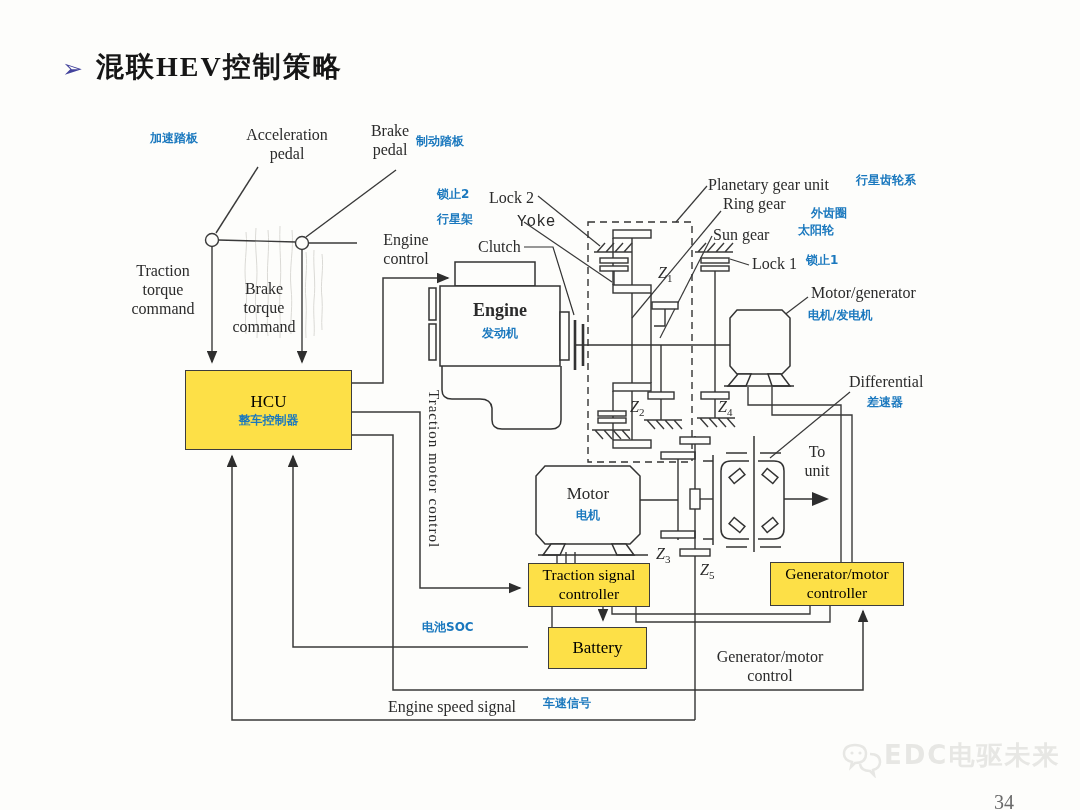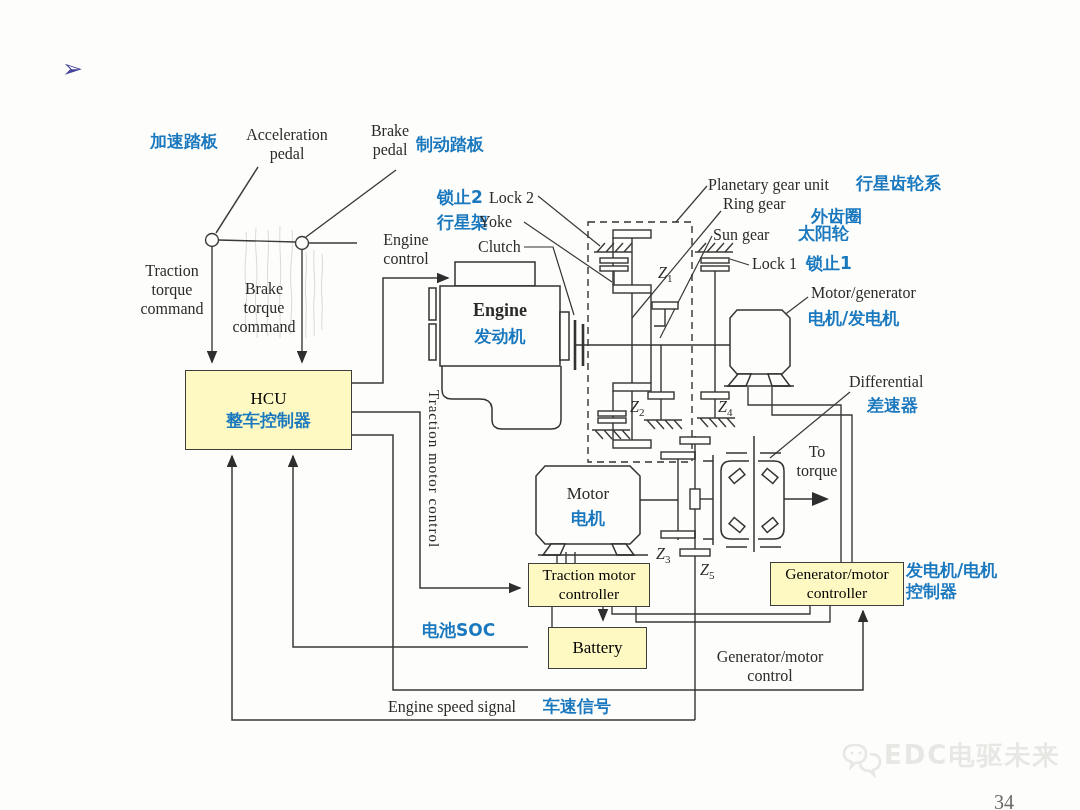--- a/index.html
+++ b/index.html
@@ -5,23 +5,23 @@
   :root{
     --accent:#1a78be; --ink:#2b2b2b; --line:#3a3a3a; --bullet:#43439c; --watermark:#e7e7e4;
   }
   html,body{margin:0;padding:0;background:#ffffff;}
   #slide{position:relative;width:1080px;height:810px;background:#fdfdfb;overflow:hidden;
          font-family:"Liberation Serif", serif;}
   #art{position:absolute;left:0;top:0;z-index:1;}
   .lbl{position:absolute;z-index:3;font-size:16px;line-height:1.18;color:var(--ink);
        white-space:pre-line;font-family:"Liberation Serif", serif;}
   .ctr{text-align:center;}
-  .cn{font-family:"DejaVu Sans", sans-serif;font-weight:700;color:var(--accent);font-size:17px;
+  .cn{font-family:"DejaVu Sans", sans-serif;font-weight:700;color:var(--accent);font-size:12px;
       white-space:pre-line;line-height:1.25;}
-  .box{position:absolute;z-index:2;border:1.6px solid #3d3d3d;background:#fef9c3;
+  .box{position:absolute;z-index:2;border:1.6px solid #3d3d3d;background:#fde047;
        display:flex;flex-direction:column;align-items:center;justify-content:center;
        font-size:16px;text-align:center;line-height:1.2;}
   .vertical{writing-mode:vertical-rl;font-size:15px;letter-spacing:1px;height:200px;}
   .title{font-size:28px;font-weight:700;color:#161616;letter-spacing:2px;}
   .bullet{font-size:25px;color:var(--bullet);}
   .zlbl{font-style:italic;font-size:16px;}
   .zlbl sub{font-size:11px;font-style:normal;}
   .watermark{font-family:"DejaVu Sans", sans-serif;font-size:26px;color:var(--watermark);
              letter-spacing:2px;font-weight:700;z-index:5;}
   .pagenum{font-size:20px;color:#6a6a6a;z-index:4;margin-top:45px;}
@@ -191,80 +191,79 @@
       <rect x="-7" y="-4" width="14" height="8" transform="translate(770,476) rotate(40)"></rect>
       <rect x="-7" y="-4" width="14" height="8" transform="translate(737,525) rotate(40)"></rect>
       <rect x="-7" y="-4" width="14" height="8" transform="translate(770,525) rotate(-40)"></rect>
     </g>
     <line x1="784" y1="499" x2="812" y2="499"></line>
     <polygon points="812,492 829,499 812,506" fill="#2e2e2e" stroke="none"></polygon>
   </g>
 </svg>
 
   <span class="lbl bullet" style="left:62px;top:54px;">➢</span>
+  <span class="lbl title" style="left:96px;top:50px;">混联HEV控制策略</span>
 
   <span class="lbl cn" style="left:150px;top:131px;">加速踏板</span>
   <span class="lbl ctr" style="left:228px;top:126px;width:118px;">Acceleration
 pedal</span>
   <span class="lbl ctr" style="left:352px;top:122px;width:76px;">Brake
 pedal</span>
   <span class="lbl cn" style="left:416px;top:134px;">制动踏板</span>
-  <span class="lbl ctr" style="left:128px;top:262px;width:88px;text-align:center;">Traction
+  <span class="lbl ctr" style="left:119px;top:262px;width:88px;text-align:center;">Traction
 torque
 command</span>
   <span class="lbl ctr" style="left:220px;top:280px;width:88px;">Brake
 torque
 command</span>
 
   <div class="box" style="left:185px;top:370px;width:165px;height:78px;">
     <span style="font-size:17px;">HCU</span>
     <span class="cn">整车控制器</span>
   </div>
 
   <span class="lbl ctr" style="left:370px;top:231px;width:72px;">Engine
 control</span>
   <span class="lbl" style="left:478px;top:238px;">Clutch</span>
   <span class="lbl ctr" style="left:440px;top:300px;width:120px;font-weight:600;font-size:18px;">Engine</span>
   <span class="lbl cn ctr" style="left:440px;top:326px;width:120px;">发动机</span>
 
   <span class="lbl cn" style="left:437px;top:187px;">锁止2</span>
   <span class="lbl" style="left:489px;top:189px;">Lock 2</span>
   <span class="lbl cn" style="left:437px;top:212px;">行星架</span>
-  <span class="lbl" style="left:479px;top:213px;">Yoke</span>
+  <span class="lbl" style="left:517px;top:213px;font-family:Liberation Mono, monospace;">Yoke</span>
   <span class="lbl" style="left:708px;top:176px;">Planetary gear unit</span>
   <span class="lbl cn" style="left:856px;top:173px;">行星齿轮系</span>
   <span class="lbl" style="left:723px;top:195px;">Ring gear</span>
   <span class="lbl cn" style="left:811px;top:198px;margin-top:8px;">外齿圈</span>
   <span class="lbl" style="left:713px;top:226px;">Sun gear</span>
   <span class="lbl cn" style="left:798px;top:223px;">太阳轮</span>
   <span class="lbl" style="left:752px;top:255px;">Lock 1</span>
   <span class="lbl cn" style="left:806px;top:253px;">锁止1</span>
   <span class="lbl" style="left:811px;top:284px;">Motor/generator</span>
   <span class="lbl cn" style="left:808px;top:308px;">电机/发电机</span>
   <span class="lbl" style="left:849px;top:373px;">Differential</span>
   <span class="lbl cn" style="left:867px;top:395px;">差速器</span>
   <span class="lbl ctr" style="left:791px;top:443px;width:52px;">To
-torque</span>
+unit</span>
 
   <span class="lbl zlbl" style="left:658px;top:264px;"><i>Z</i><sub>1</sub></span>
   <span class="lbl zlbl" style="left:630px;top:398px;"><i>Z</i><sub>2</sub></span>
   <span class="lbl zlbl" style="left:656px;top:545px;"><i>Z</i><sub>3</sub></span>
   <span class="lbl zlbl" style="left:718px;top:398px;"><i>Z</i><sub>4</sub></span>
   <span class="lbl zlbl" style="left:700px;top:561px;"><i>Z</i><sub>5</sub></span>
 
   <span class="lbl ctr" style="left:536px;top:484px;width:104px;font-size:17px;">Motor</span>
   <span class="lbl cn ctr" style="left:536px;top:508px;width:104px;">电机</span>
 
-  <div class="box" style="left:528px;top:563px;width:120px;height:42px;font-size:15.5px;white-space:pre-line;">Traction motor
+  <div class="box" style="left:528px;top:563px;width:120px;height:42px;font-size:15.5px;white-space:pre-line;">Traction signal
 controller</div>
   <div class="box" style="left:528px;top:627px;width:97px;height:40px;font-size:17px;margin-left:20px;">Battery</div>
   <div class="box" style="left:770px;top:562px;width:132px;height:42px;font-size:15.5px;white-space:pre-line;">Generator/motor
 controller</div>
-  <span class="lbl cn" style="left:906px;top:560px;">发电机/电机
-控制器</span>
 
   <span class="lbl vertical" style="left:424px;top:390px;">Traction motor control</span>
   <span class="lbl cn" style="left:422px;top:620px;">电池SOC</span>
   <span class="lbl ctr" style="left:690px;top:648px;width:160px;">Generator/motor
 control</span>
   <span class="lbl" style="left:388px;top:698px;">Engine speed signal</span>
   <span class="lbl cn" style="left:543px;top:696px;">车速信号</span>
 
   <span class="lbl pagenum" style="left:994px;top:746px;">34</span>
   <span class="lbl watermark" style="left:884px;top:740px;">EDC电驱未来</span>

